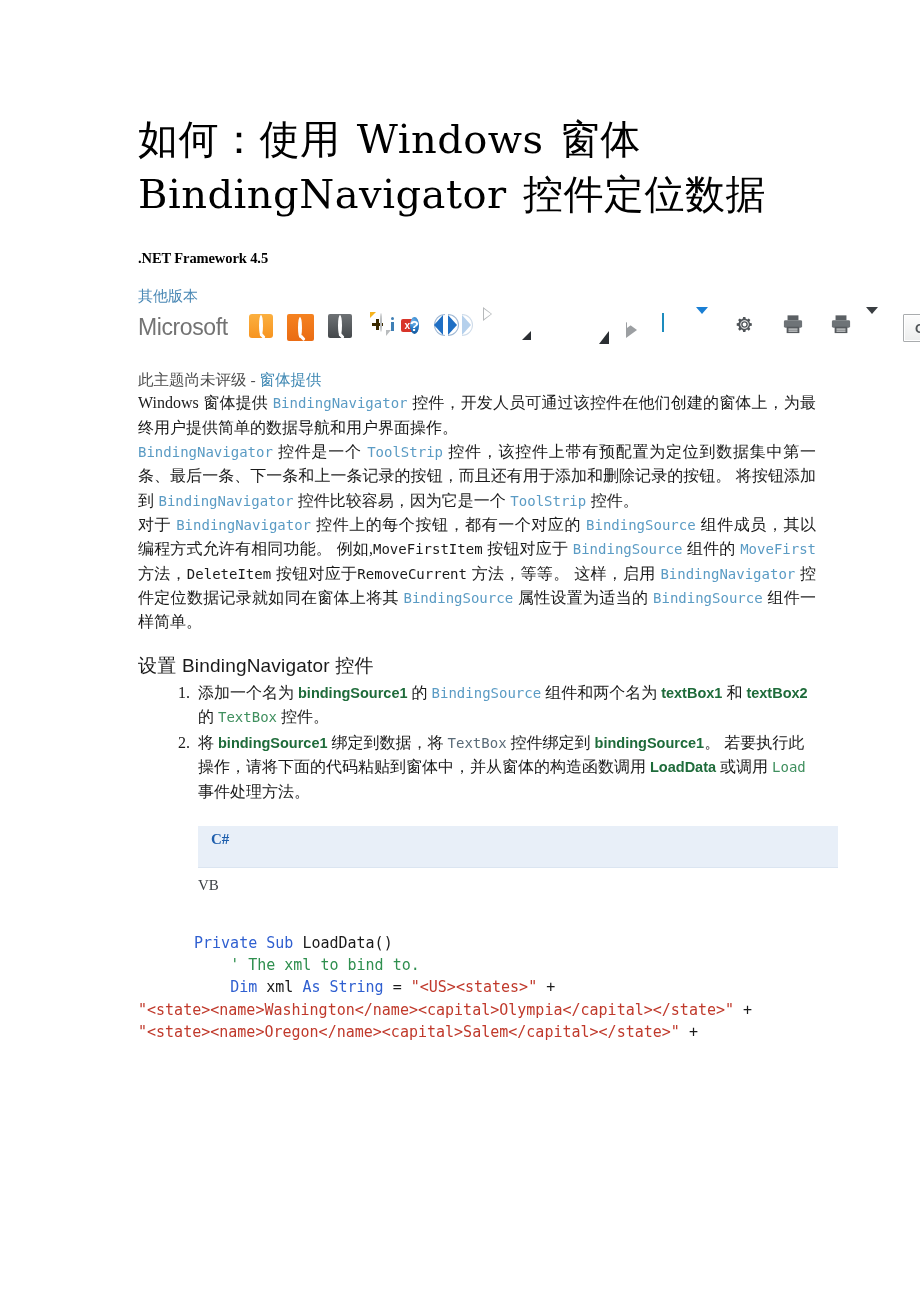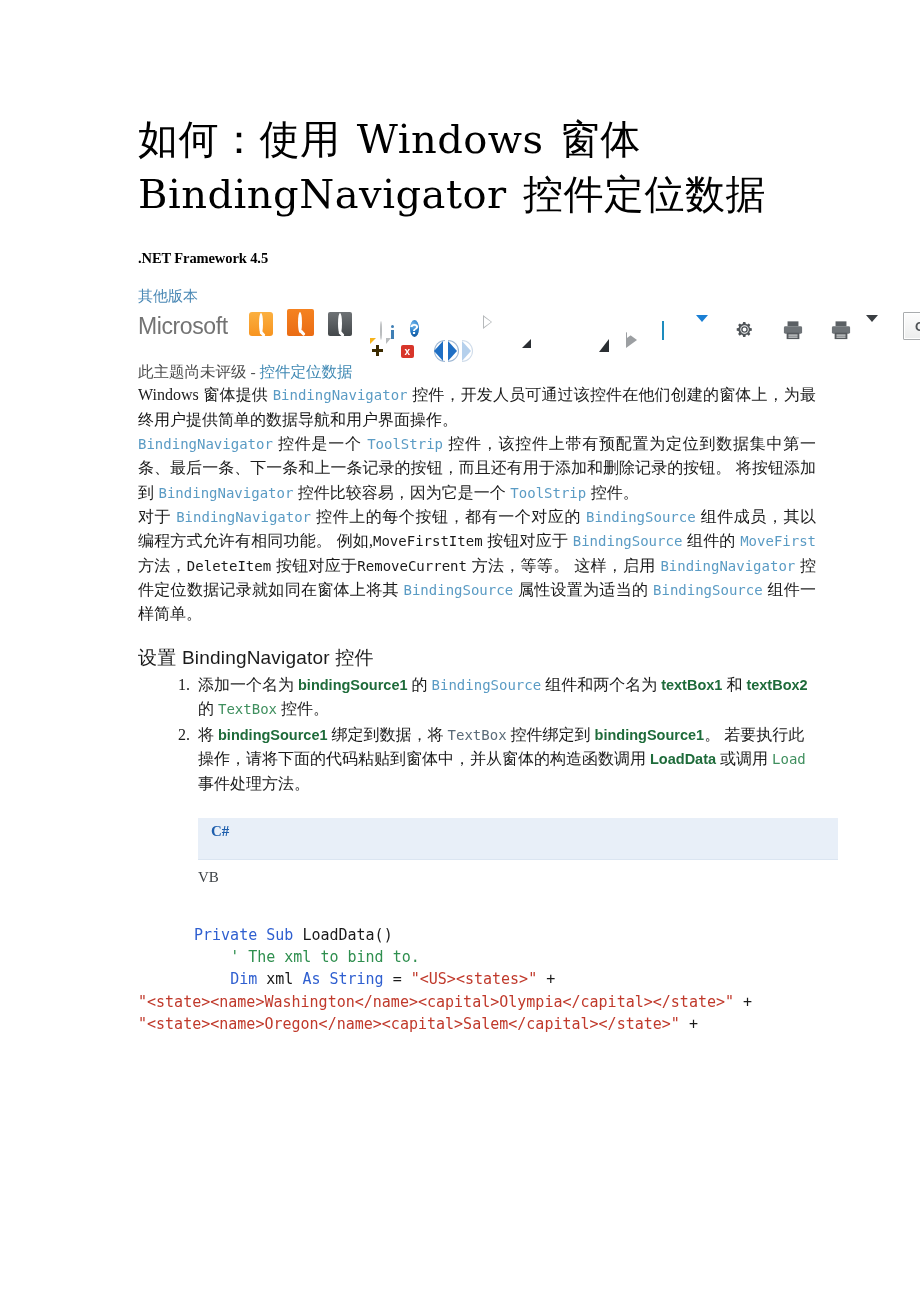--- a/index.html
+++ b/index.html
@@ -45,23 +45,24 @@
   }
   .other-version {
     font-family: "Liberation Serif", "DejaVu Serif", serif;
     font-size: 15px;
     color: #4a88b5;
     margin-top: 20px;
   }
 
   
   .toolbar {
+    margin-top: 8px;
     height: 34px;
     display: flex;
-    align-items: flex-end;
+    align-items: flex-start;
     gap: 8px;
     white-space: nowrap;
   }
   .ms-logo {
     font-family: "Liberation Sans", sans-serif;
     font-size: 23px;
     color: #737373;
     letter-spacing: -0.4px;
     margin-right: 13px;
     font-weight: 400;
@@ -556,21 +557,21 @@
     </span>
 
     <span class="tb-ico" style="margin-right:0;">
       <span class="circ-btn">
           <span class="cdot"></span>
         </span>
     </span>
 
   </div>
 
-  <div class="rating"><span>此主题尚未评级 - </span><span class="lnk">控件定位数据</span></div>
+  <div class="rating"><span>此主题尚未评级 - </span><span class="lnk">窗体提供</span></div>
 
   <p class="body"><span>Windows 窗体提供 </span><code class="api">BindingNavigator</code><span> 控件，开发人员可通过该控件在他们创建的窗体上，为最终用户提供简单的数据导航和用户界面操作。</span></p>
 
   <p class="body"><code class="api">BindingNavigator</code><span> 控件是一个 </span><code class="api">ToolStrip</code><span> 控件，该控件上带有预配置为定位到数据集中第一条、最后一条、下一条和上一条记录的按钮，而且还有用于添加和删除记录的按钮。 将按钮添加到 </span><code class="api">BindingNavigator</code><span> 控件比较容易，因为它是一个 </span><code class="api">ToolStrip</code><span> 控件。</span></p>
 
   <p class="body"><span>对于 </span><code class="api">BindingNavigator</code><span> 控件上的每个按钮，都有一个对应的 </span><code class="api">BindingSource</code><span> 组件成员，其以编程方式允许有相同功能。 例如,</span><code class="mono-black">MoveFirstItem</code><span> 按钮对应于 </span><code class="api">BindingSource</code><span> 组件的 </span><code class="api">MoveFirst</code><span> 方法，</span><code class="mono-black">DeleteItem</code><span> 按钮对应于</span><code class="mono-black">RemoveCurrent</code><span> 方法，等等。 这样，启用 </span><code class="api">BindingNavigator</code><span> 控件定位数据记录就如同在窗体上将其 </span><code class="api">BindingSource</code><span> 属性设置为适当的 </span><code class="api">BindingSource</code><span> 组件一样简单。</span></p>
 
   <h2 class="section">设置 BindingNavigator 控件</h2>
 
   <ol class="steps">

